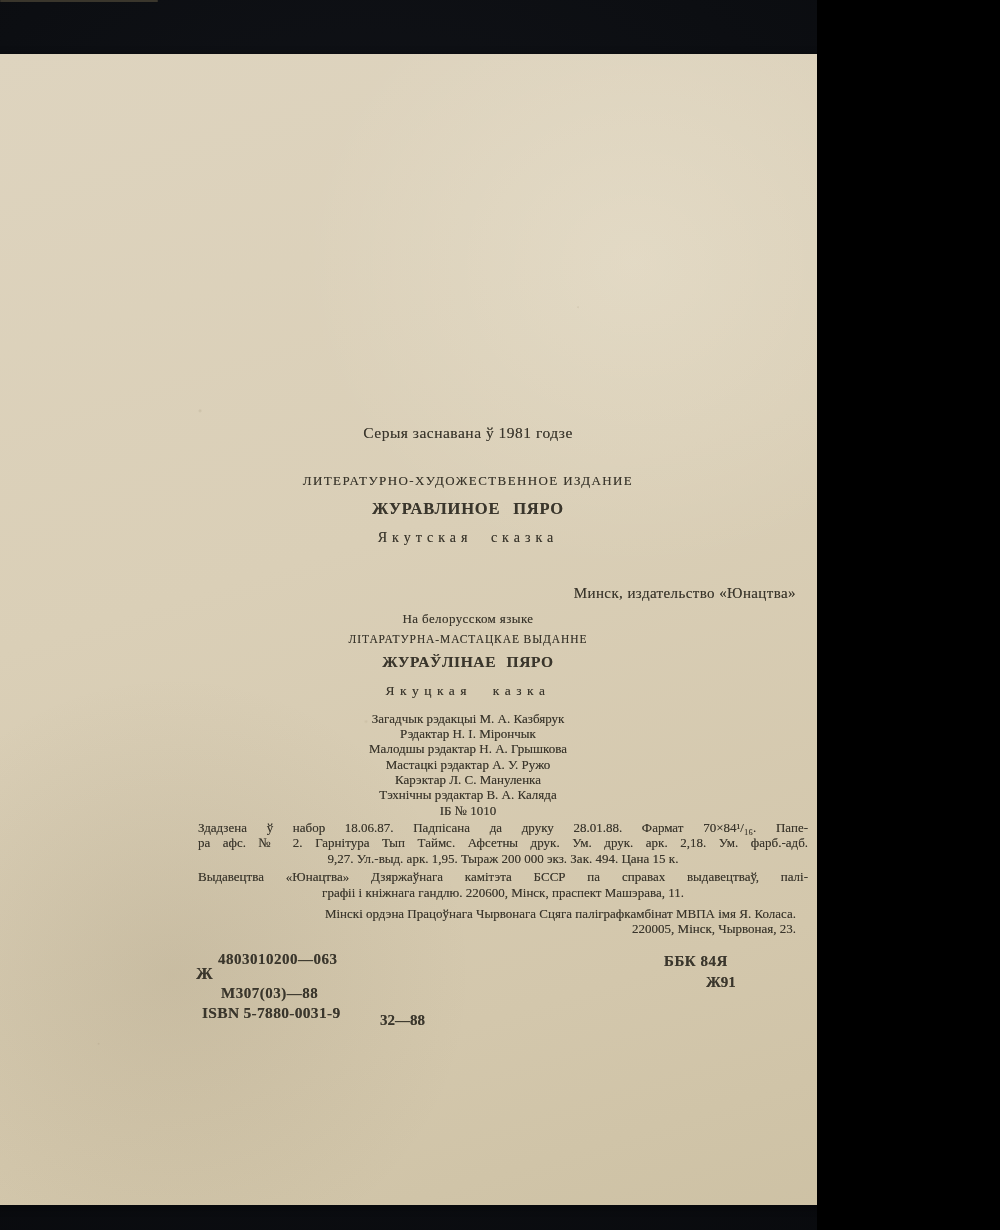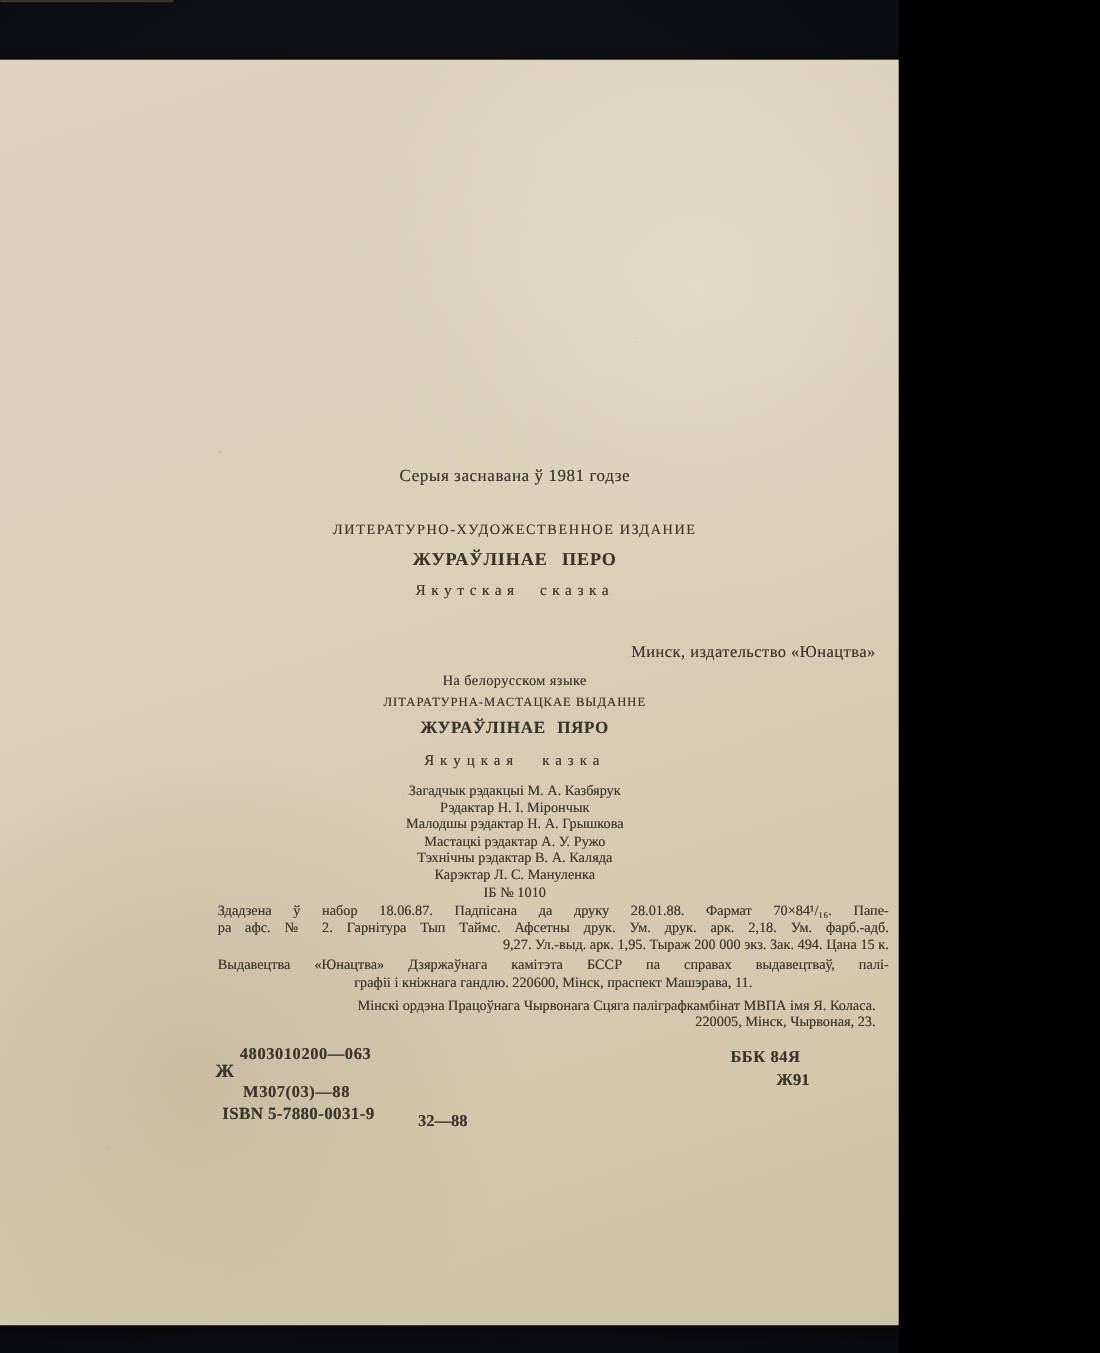--- a/index.html
+++ b/index.html
@@ -55,21 +55,21 @@
   .t-lang      {top:611px;font-size:13px;letter-spacing:0.4px;}
   .t-edbe      {top:633px;font-size:11.5px;letter-spacing:0.9px;}
   .t-titlebe   {top:653px;font-size:15.5px;font-weight:bold;letter-spacing:0.6px;word-spacing:6px;}
   .t-subbe     {top:683px;font-size:13.5px;letter-spacing:5.5px;word-spacing:12px;}
   .credits{position:absolute;left:140px;top:711px;width:656px;text-align:center;
            font-size:13px;line-height:15.2px;text-shadow:0 0 0.5px rgba(58,54,44,0.55);}
   .t-ib        {top:803px;font-size:13px;}
   .imprint{position:absolute;left:198px;top:820px;width:610px;font-size:13px;line-height:15.4px;
            text-shadow:0 0 0.5px rgba(58,54,44,0.55);}
   .imprint .jline{text-align:justify;text-align-last:justify;white-space:normal;}
-  .imprint .lline{text-align:right;}
+  .imprint .lline{text-align:center;}
   .imprint .cline{text-align:center;}
   .imprint .gap{height:3px;}
   .printer{position:absolute;left:140px;top:906px;width:656px;text-align:right;
            font-size:13px;line-height:15.4px;text-shadow:0 0 0.5px rgba(58,54,44,0.55);}
   
   .catalog{position:absolute;left:0;top:0;width:1000px;height:1230px;pointer-events:none;}
   .cat{position:absolute;font-weight:bold;white-space:nowrap;text-shadow:0 0 0.5px rgba(58,54,44,0.55);}
   .cat-letter{left:196px;top:964px;font-size:17px;}
   .cat-num   {left:218px;top:951px;font-size:15px;letter-spacing:0.5px;}
   .cat-line  {left:214px;top:977px;width:158px;height:2px;background:#3a362c;border-radius:1px;}
@@ -94,35 +94,35 @@
   <div class="gutter-crease"></div>
   <div class="bite bite-top"></div>
   <div class="bite bite-bottom"></div>
   <div class="wormhole hole-1"></div>
   <div class="wormhole hole-2"></div>
 
   <div class="content">
 
     <div class="line t-series">Серыя заснавана ў 1981 годзе</div>
     <div class="line t-edru">ЛИТЕРАТУРНО-ХУДОЖЕСТВЕННОЕ ИЗДАНИЕ</div>
-    <div class="line t-titleru">ЖУРАЎЛІНАЕ ПЕРО</div>
+    <div class="line t-titleru">ЖУРАВЛИНОЕ ПЯРО</div>
     <div class="line t-subru">Якутская сказка</div>
     <div class="line t-pubru">Минск, издательство «Юнацтва»</div>
     <div class="line t-lang">На белорусском языке</div>
     <div class="line t-edbe">ЛІТАРАТУРНА-МАСТАЦКАЕ ВЫДАННЕ</div>
     <div class="line t-titlebe">ЖУРАЎЛІНАЕ ПЯРО</div>
     <div class="line t-subbe">Якуцкая казка</div>
 
     <div class="credits">
       <div>Загадчык рэдакцыі М. А. Казбярук</div>
       <div>Рэдактар Н. І. Мірончык</div>
       <div>Малодшы рэдактар Н. А. Грышкова</div>
       <div>Мастацкі рэдактар А. У. Ружо</div>
+      <div>Карэктар Л. С. Мануленка</div>
       <div>Тэхнічны рэдактар В. А. Каляда</div>
-      <div>Карэктар Л. С. Мануленка</div>
     </div>
 
     <div class="line t-ib">ІБ № 1010</div>
 
     <div class="imprint">
       <div class="jline">Здадзена ў набор 18.06.87. Падпісана да друку 28.01.88. Фармат 70×84¹/₁₆. Папе-</div>
       <div class="jline">ра афс. № 2. Гарнітура Тып Таймс. Афсетны друк. Ум. друк. арк. 2,18. Ум. фарб.-адб.</div>
       <div class="lline">9,27. Ул.-выд. арк. 1,95. Тыраж 200 000 экз. Зак. 494. Цана 15 к.</div>
       <div class="gap"></div>
       <div class="jline">Выдавецтва «Юнацтва» Дзяржаўнага камітэта БССР па справах выдавецтваў, палі-</div>

